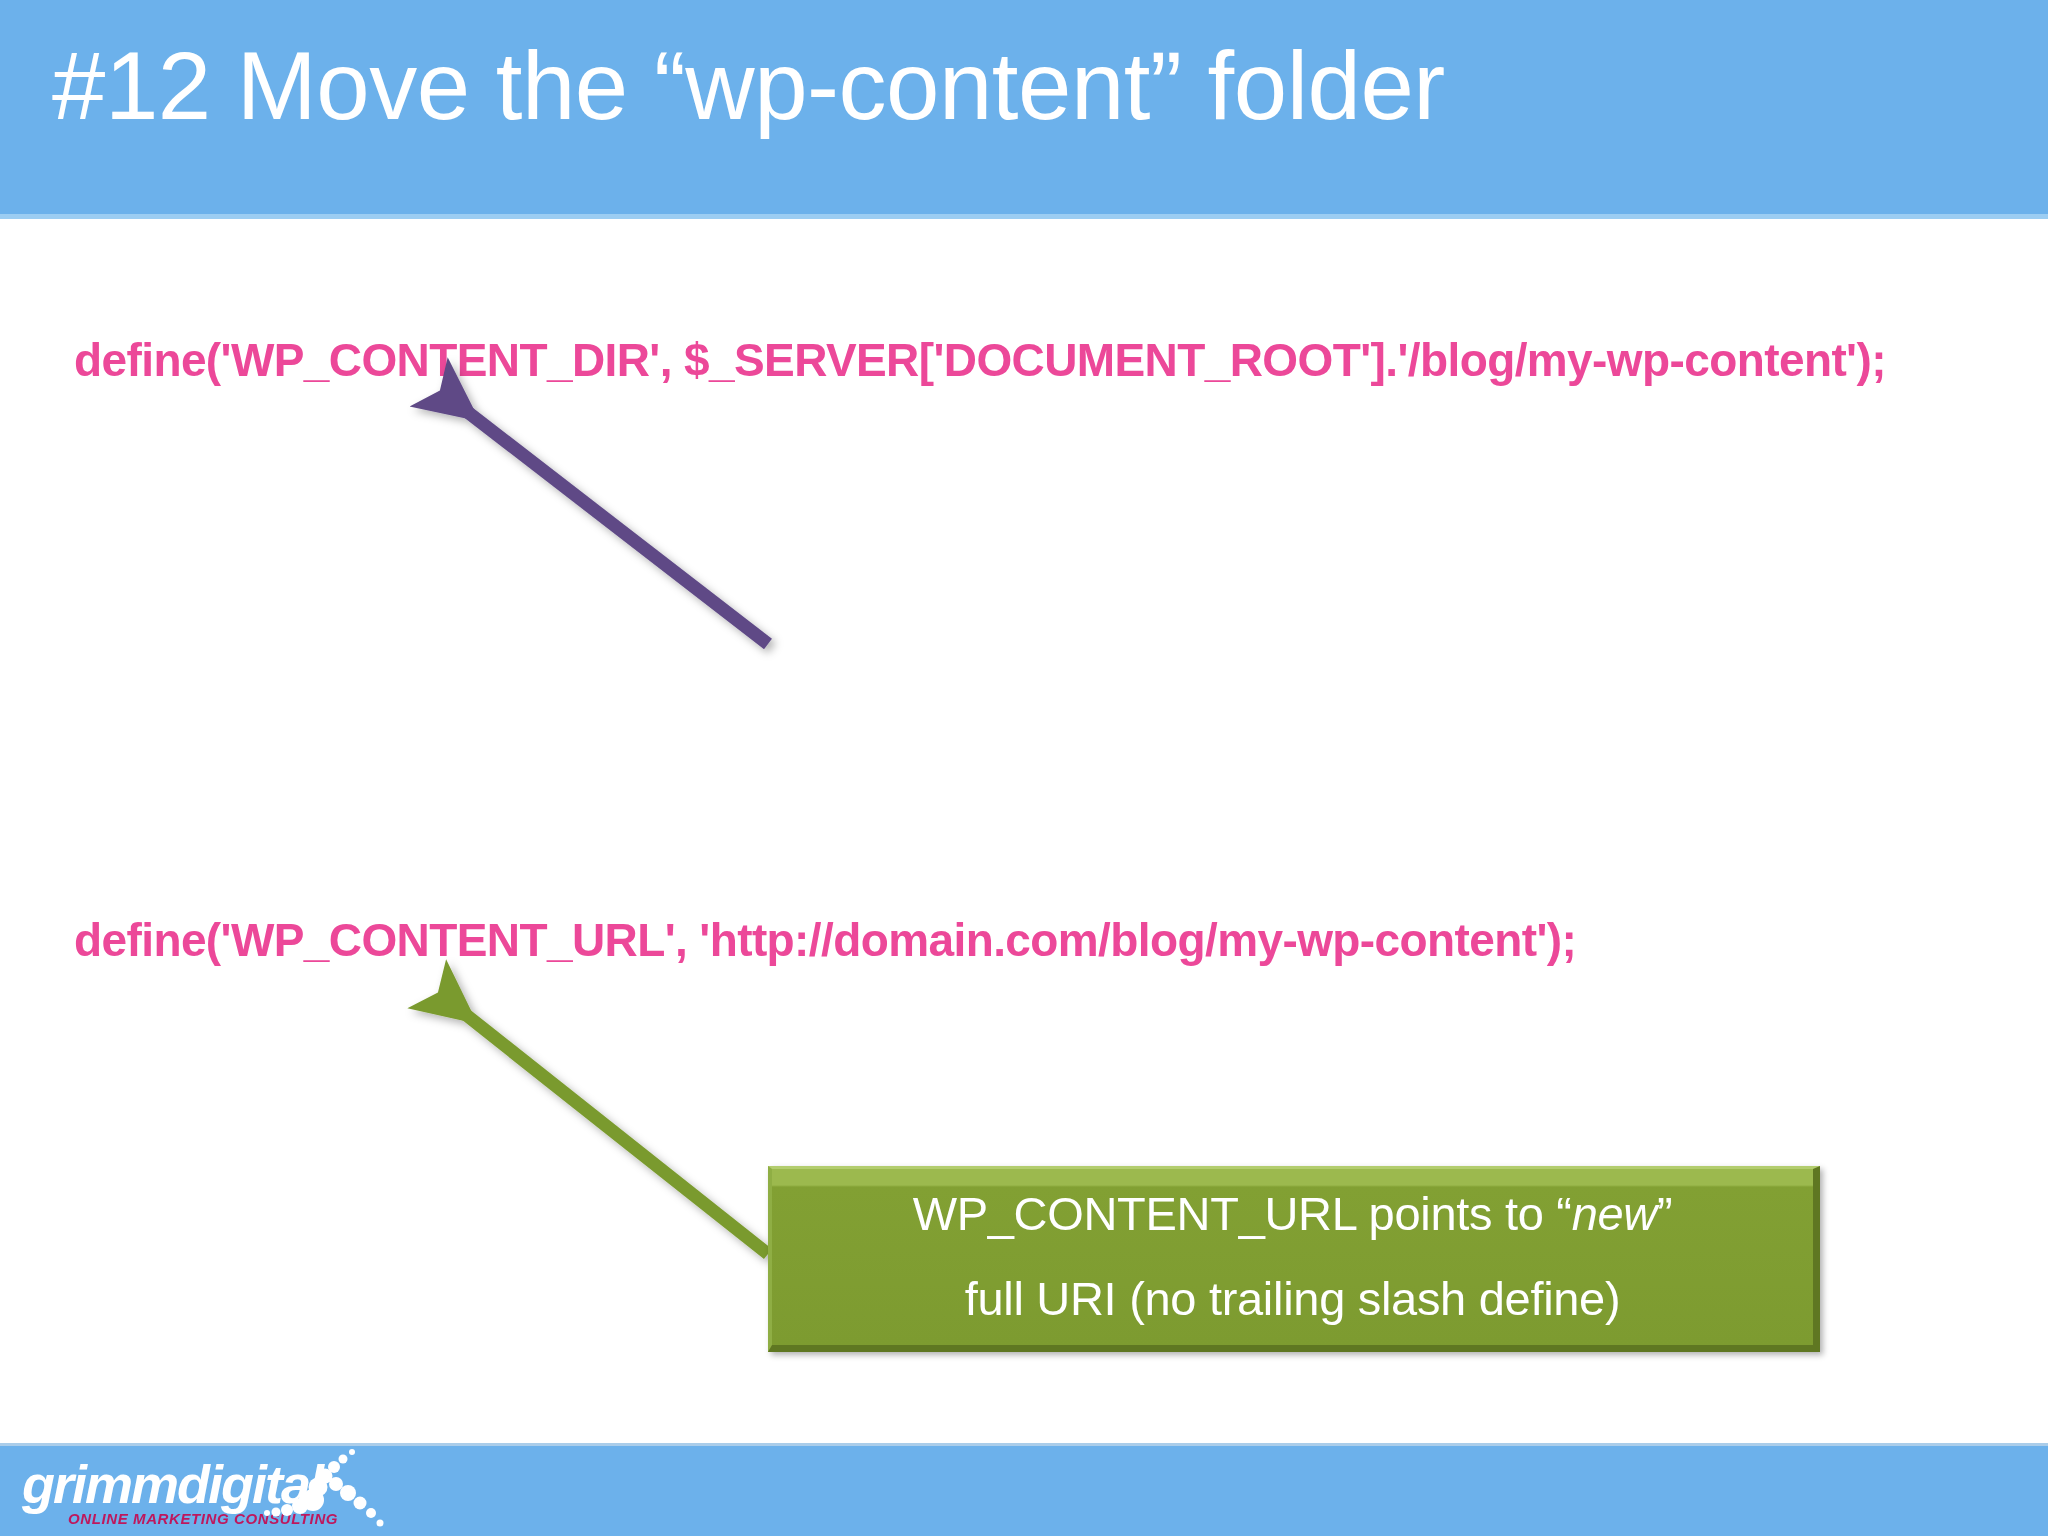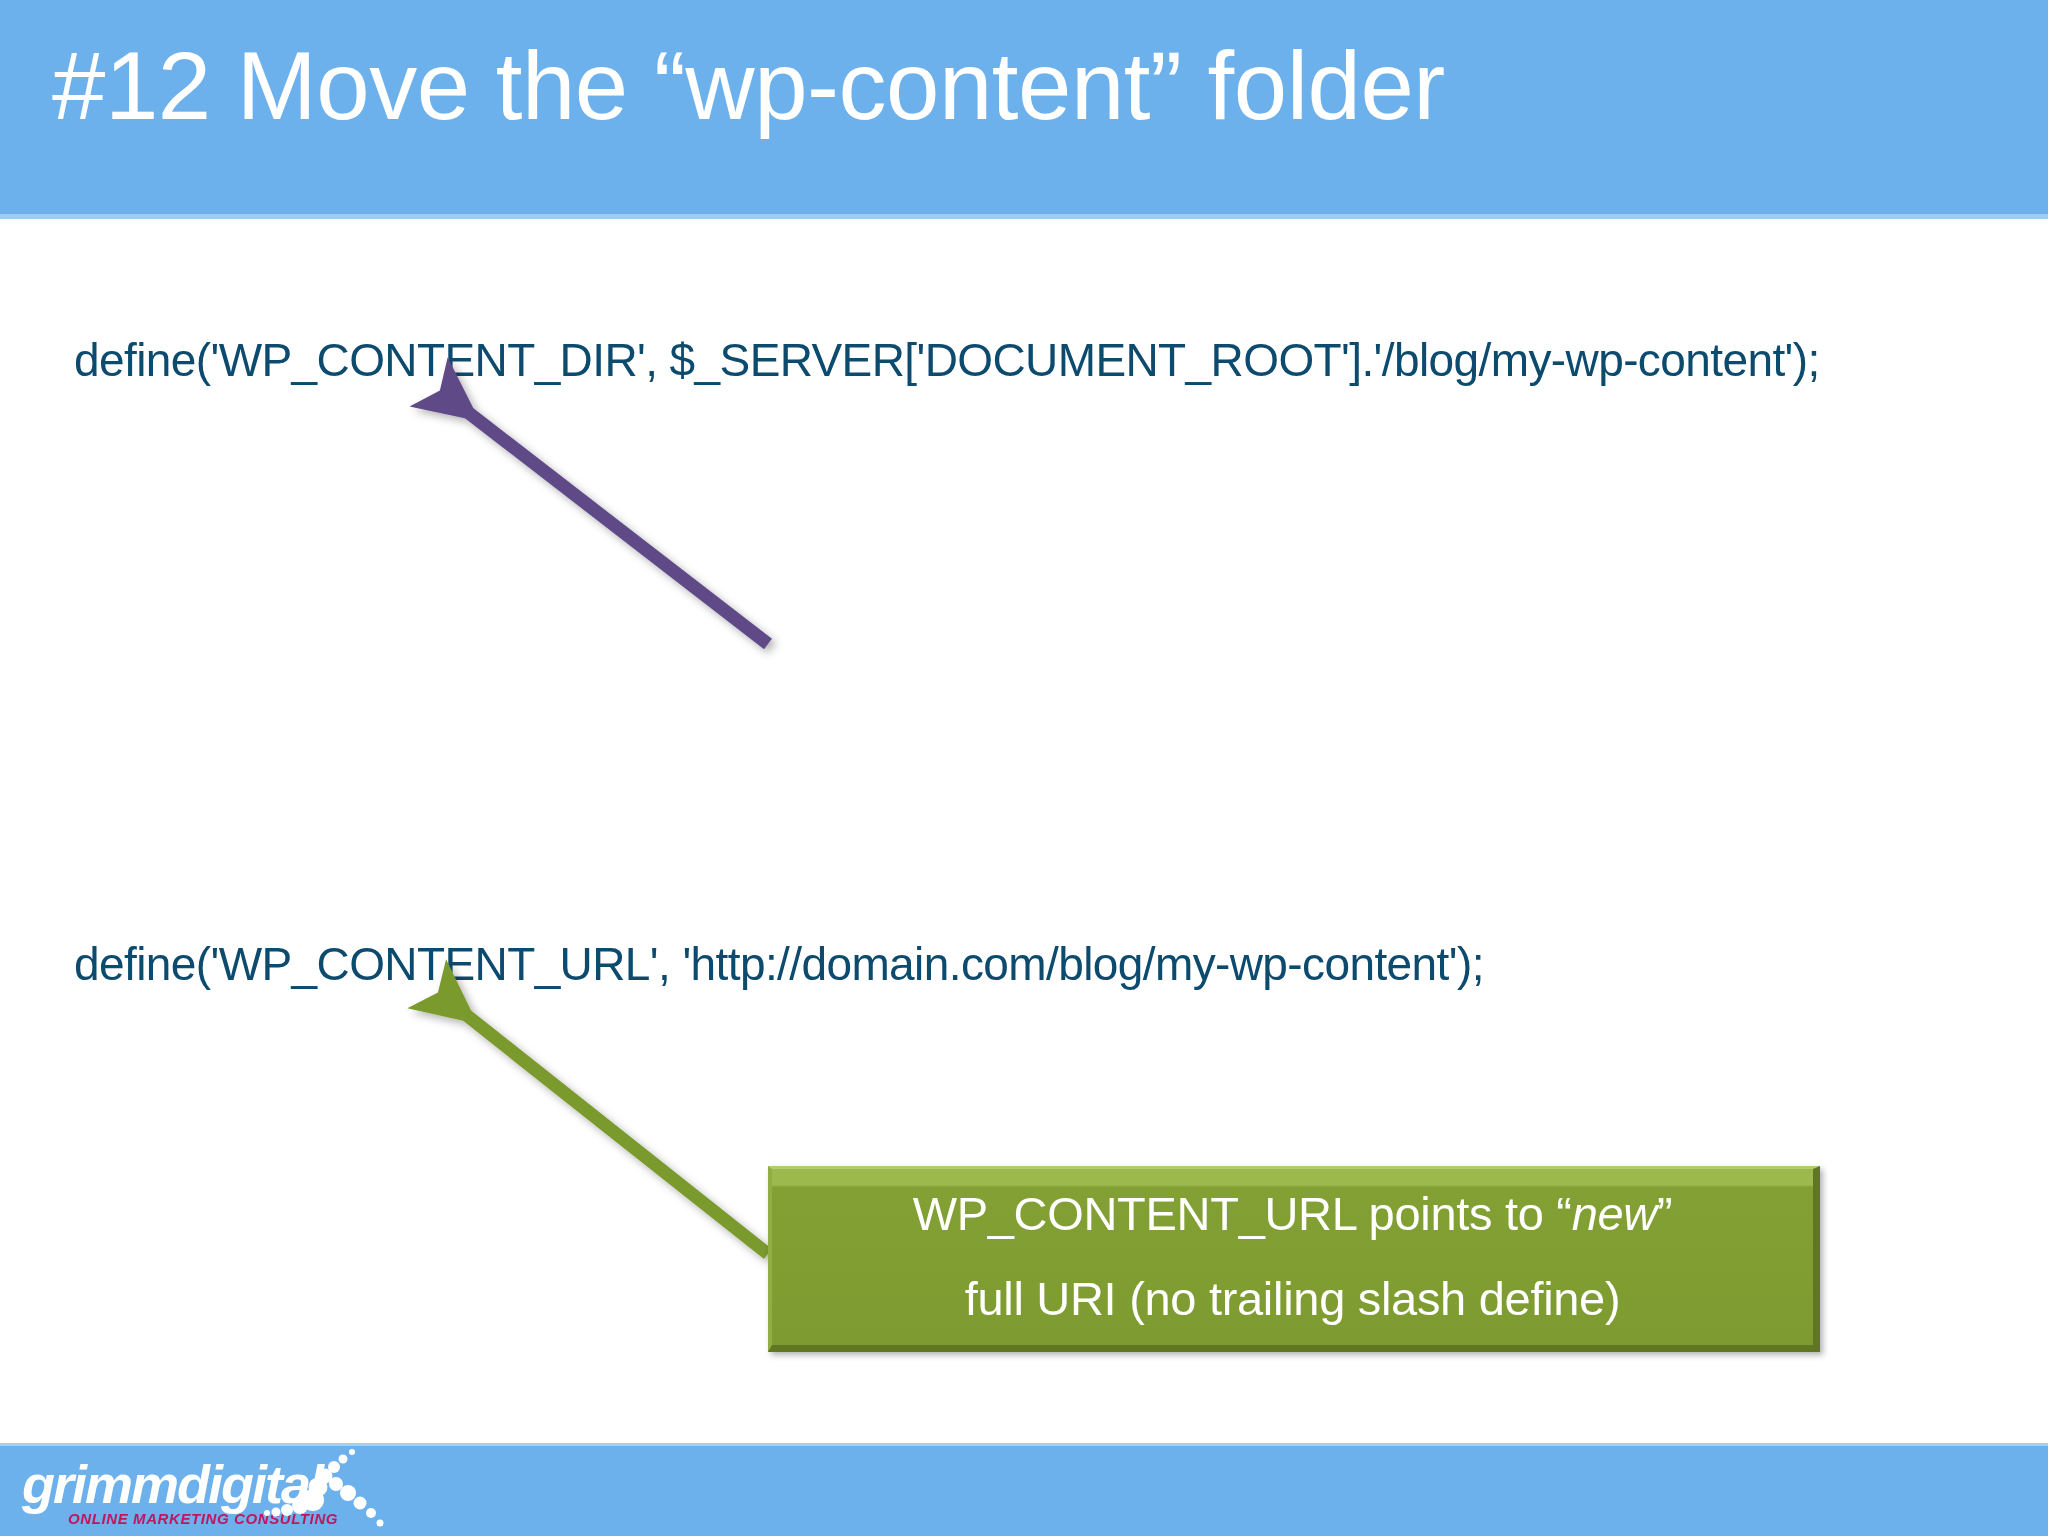--- a/index.html
+++ b/index.html
@@ -39,30 +39,30 @@
     font-weight: 400;
     line-height: 128px;
     letter-spacing: -0.5px;
     white-space: nowrap;
     font-family: "Liberation Sans", sans-serif;
   }
 
   
   .code-line {
     position: absolute;
-    color: #0c4a6e;
+    color: #ec4899;
     font-size: 46px;
-    font-weight: 400;
+    font-weight: 700;
     line-height: 56px;
     white-space: nowrap;
     font-family: "Liberation Sans", sans-serif;
     letter-spacing: -0.6px;
   }
   #code-dir { left: 74px; top: 332px; }
-  #code-url { left: 74px; top: 936px; }
+  #code-url { left: 74px; top: 912px; }
 
   
   .callout {
     position: absolute;
     color: #ffffff;
     font-size: 47px;
     line-height: 63px;
     text-align: center;
     padding: 18px 22px 20px 22px;
     display: flex;

